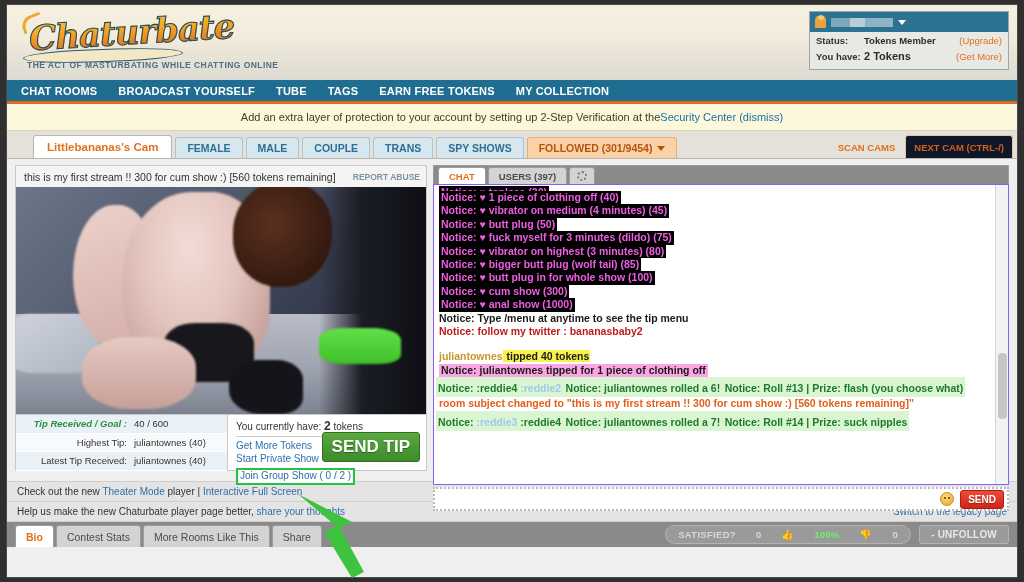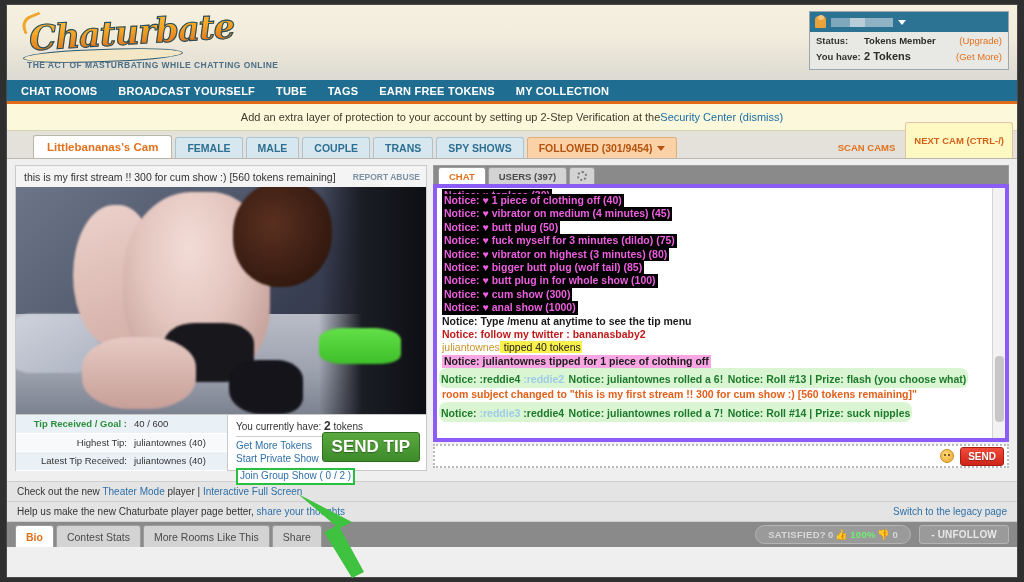--- a/index.html
+++ b/index.html
@@ -165,24 +165,24 @@
   }
   .tabstrip-right {
     position: absolute; right: 4px; bottom: 0;
     display: flex; align-items: flex-end; text-align: right;
   }
   .scancams {
     font-size: 9.5px; font-weight: bold; color: #e2711d;
     padding: 0 10px 5px 0; cursor: pointer;
   }
   .nextcam {
-    height: 36px; padding: 0 8px;
+    height: 23px; padding: 0 8px;
     display:flex; align-items:center;
     font-size: 9.5px; font-weight: bold; color: #d4601a;
-    background: #fef9c3; border: 1px solid #e8c3a3; border-bottom: none;
+    background: #0f172a; border: 1px solid #e8c3a3; border-bottom: none;
     border-radius: 3px 3px 0 0; cursor: pointer;
   }
 
   
   .main {
     position: relative;
     height: 322px;
     background: #efefef;
     padding: 6px 8px 0 8px;
     display: flex; gap: 6px;
@@ -246,21 +246,21 @@
   .tiprow {
     display: flex; align-items: center;
     height: 18.6px;
     font-size: 9.5px;
     background: #e9f1f7;
     border-bottom: 1px solid #ffffff;
   }
   .tiprow:nth-child(2){ background:#f7f9fb; }
   .tiprow:nth-child(3){ background:#e9f1f7; }
   .tiprow .k { width: 118px; text-align: right; padding-right: 7px; color: #333; }
-  .tiprow .k.goal { color: #2c8f3c; font-weight: bold; }
+  .tiprow .k.goal { color: #2c8f3c; font-weight: bold; font-style: italic; }
   .tiprow .v { color: #333; }
   .tip-right { flex: 1; position: relative; padding: 4px 6px 0 8px; }
   .have-line {
     font-size: 10px; color: #333; border-bottom: 1px solid #ccc;
     padding-bottom: 3px; margin-bottom: 3px;
   }
   .have-line b { font-size: 12px; }
   .tlink { display:block; font-size: 10px; color: #2f6fa8; cursor: pointer; line-height: 12.5px; }
   .tlink.highlight {
     display:inline-block;
@@ -295,40 +295,40 @@
   }
   .chtab.active { background: #fff; color: #e2711d; }
   .chtab.gear { padding: 0 7px; }
   .gear-icon {
     width: 10px; height: 10px; border-radius: 50%;
     border: 2.2px dotted #7b7b7b;
     position: relative;
   }
   .chatbox {
     position: relative;
-    height: 258px;
+    height: 301px;
     background: #fff;
-    border: 4px solid #8b5cf6;
+    border: 1px solid #8b5cf6;
     overflow: hidden;
     padding: 1px 0 0 2px;
   }
   .msg { font-size: 10.5px; line-height: 13.4px; padding: 0 3px; white-space: nowrap; }
   .blk { background: #000; display: inline-block; padding: 0 2px; }
   .m-menu { color: #ee5ee0; font-weight: bold; }
   .m-clip { overflow: hidden; height: 5px; }
   .m-plain { color: #1a1a1a; font-weight: bold; }
   .m-red { color: #c01a1a; font-weight: bold; }
-  .m-tip { font-weight: normal; }
+  .m-tip { font-weight: bold; margin-top: 12px; }
   .m-tip .who { color: #c8952a; }
   .m-tip .hl { background: #fbf14d; color: #1a1a1a; padding: 0 1px; }
   .m-pink { background: #fba6e4; color: #1a1a1a; font-weight: bold; display: inline-block; padding: 0 2px; }
   .m-green { background: #d9f5d2; color: #1d7a2c; font-weight: bold; display: inline-block; padding: 0 2px; }
   .m-green .emo { color: #9ecbe8; }
   .m-orange { color: #e2601a; font-weight: bold; }
-  .grp-green { background: #d9f5d2; display: inline-block; padding: 1px 2px; border-radius: 8px; }
+  .grp-green { background: #d9f5d2; display: inline-block; padding: 1px 2px; }
   .grp-green .msg { padding: 0; }
   .chat-scroll {
     position: absolute; right: 0; top: 0; width: 13px; height: 100%;
     background: #f2f2f2; border-left: 1px solid #d5d5d5;
   }
   .chat-thumb {
     position: absolute; right: 1px; top: 168px; width: 9px; height: 66px;
     background: #c6c6c6; border-radius: 4px;
   }
   .chat-input-wrap {
@@ -379,21 +379,21 @@
     font-size: 10.5px; color: #4a4a4a;
     background: #d3d3d3; border: 1px solid #9c9c9c; border-bottom: none;
     border-radius: 3px 3px 0 0; margin-right: 2px; cursor: pointer;
   }
   .btab.active { background: #fff; color: #e2711d; font-weight: bold; }
   .bottom-right {
     position: absolute; right: 8px; bottom: 3px;
     display: flex; align-items: center; gap: 8px;
   }
   .satisfy {
-    display: flex; align-items: flex-start; gap: 2px;
+    display: flex; align-items: flex-start; gap: 20px;
     background: #9a9a9a; border: 1px solid #b4b4b4; border-radius: 11px;
     padding: 3px 12px; font-size: 9.5px; color: #d8d8d8; font-weight: bold;
     letter-spacing: .3px;
   }
   .satisfy .pct { color: #6ef06e; }
   .thumb-up, .thumb-dn { font-size: 10px; color: #cfcfcf; }
   .unfollow {
     background: #9a9a9a; border: 1px solid #b4b4b4; border-radius: 3px;
     padding: 3px 11px; font-size: 10px; font-weight: bold; color: #e8e8e8;
     cursor: pointer; letter-spacing: .2px;

